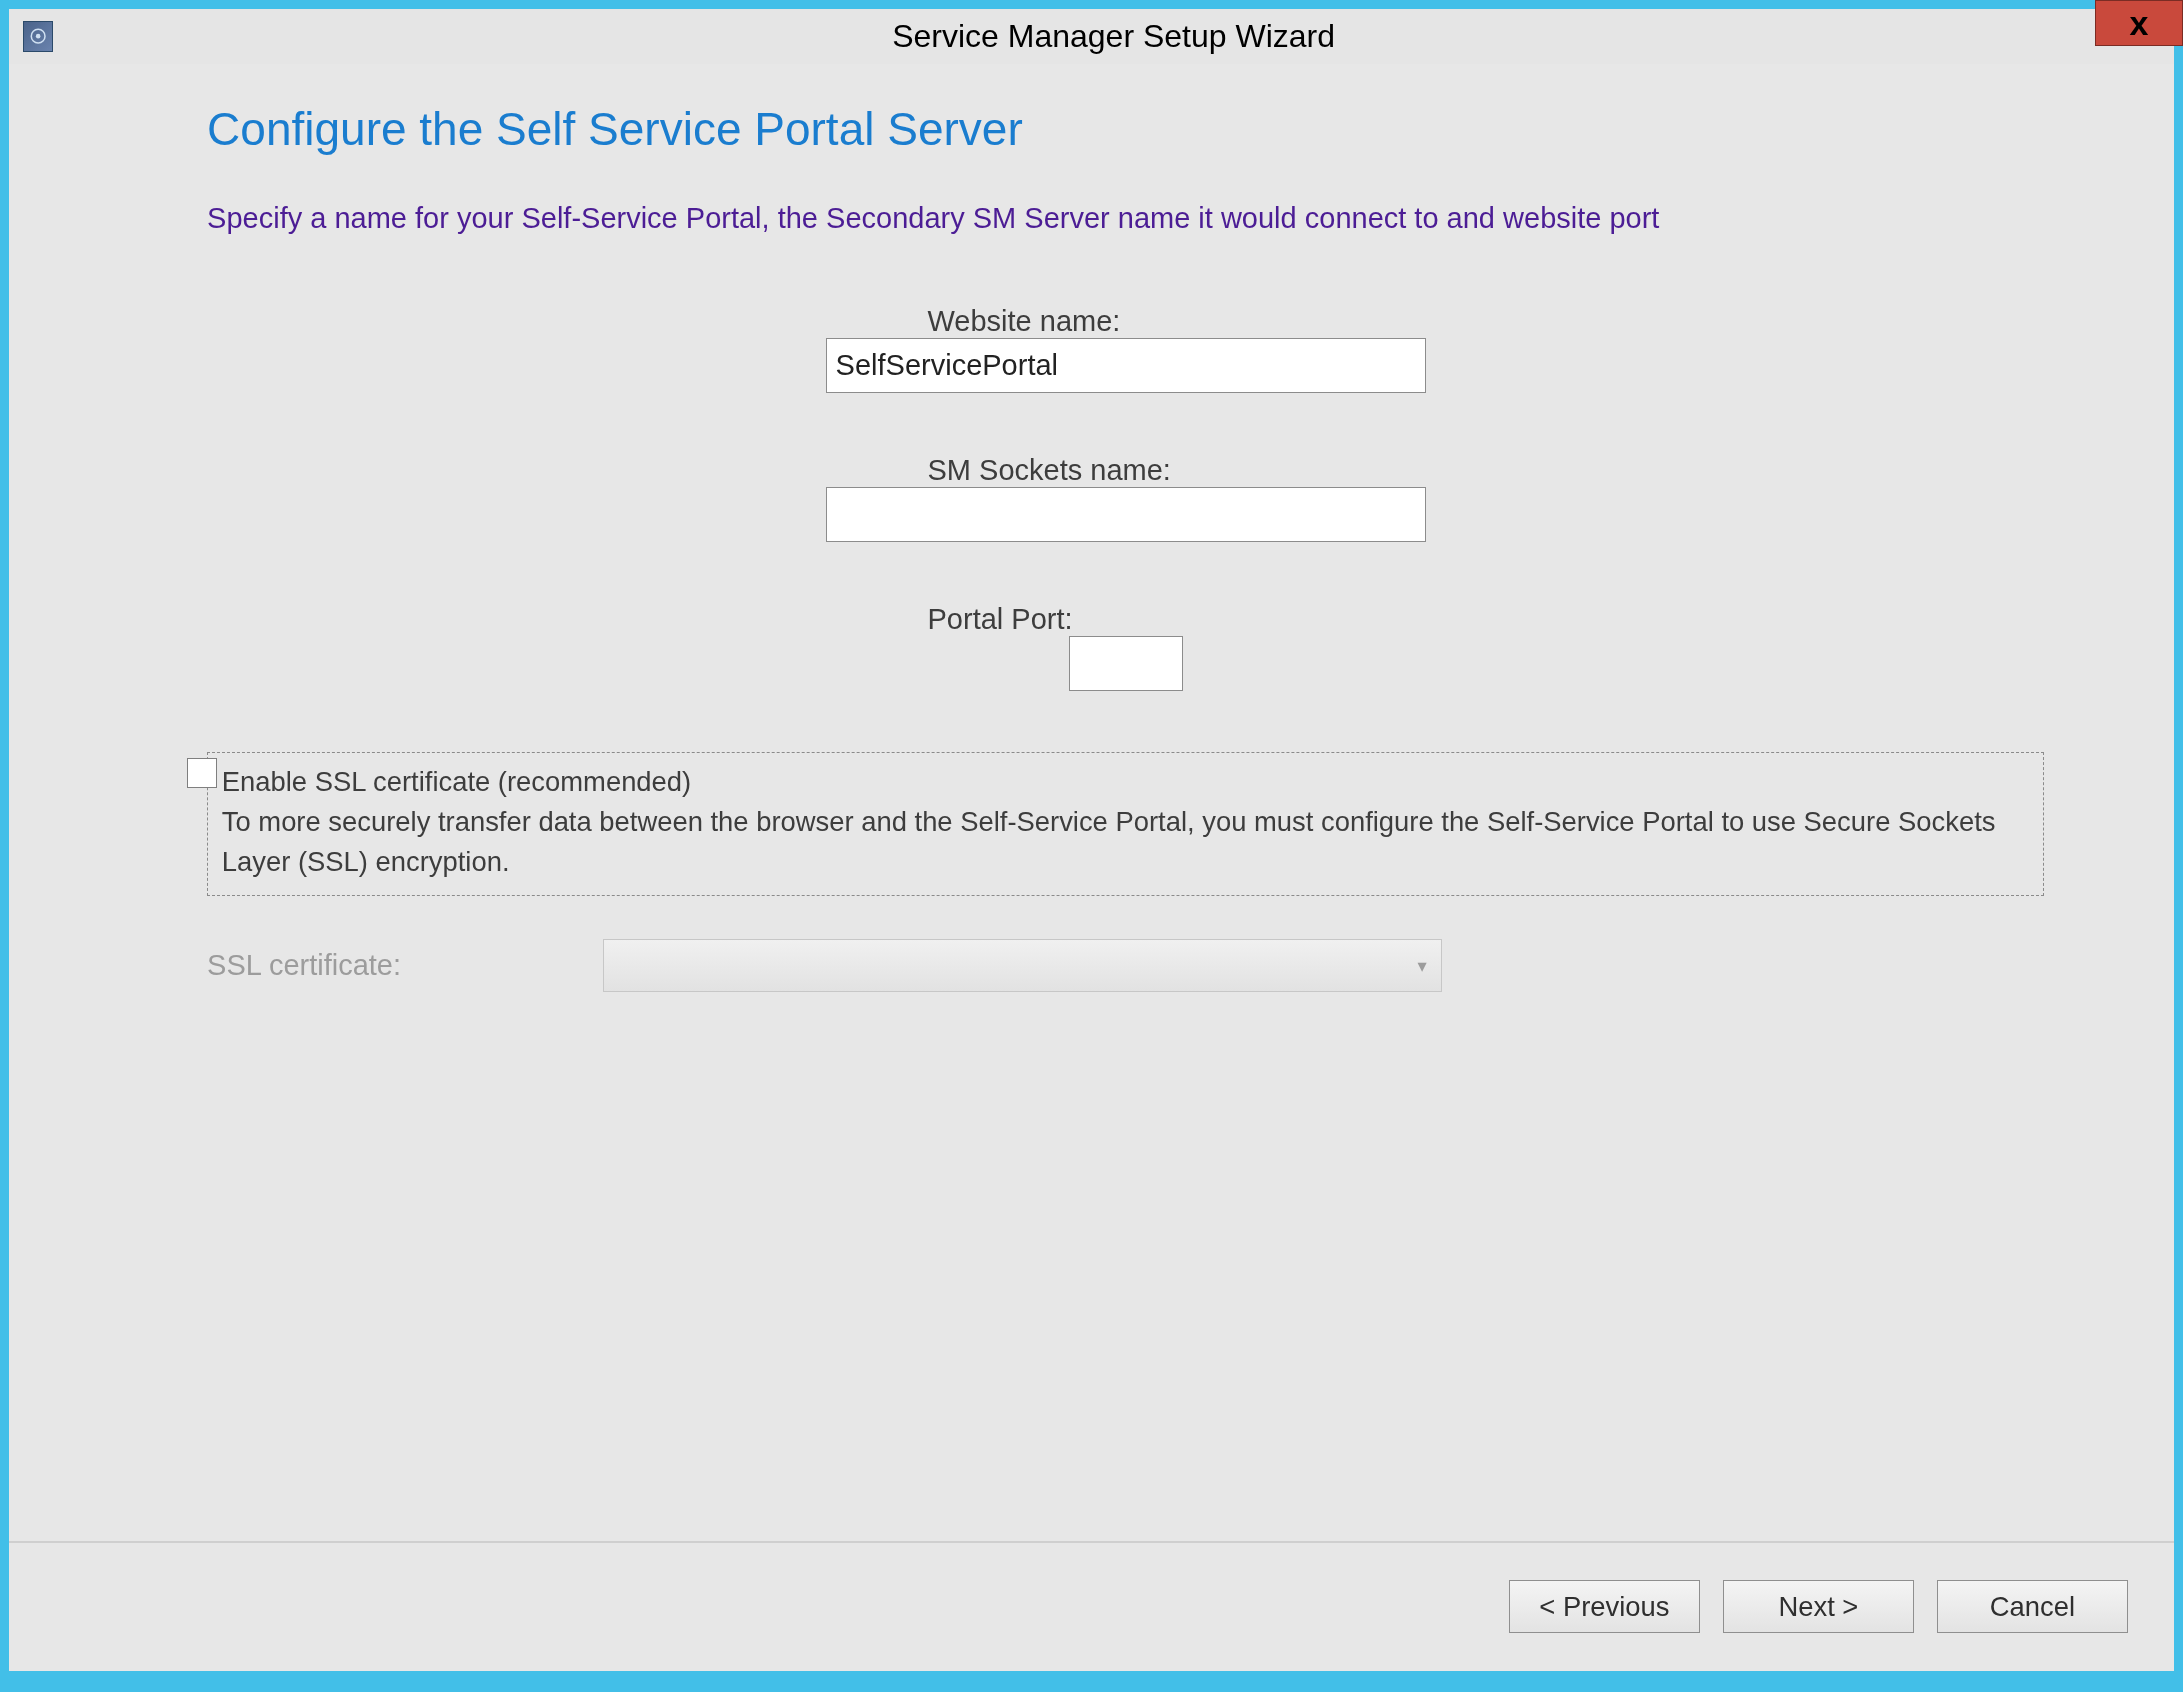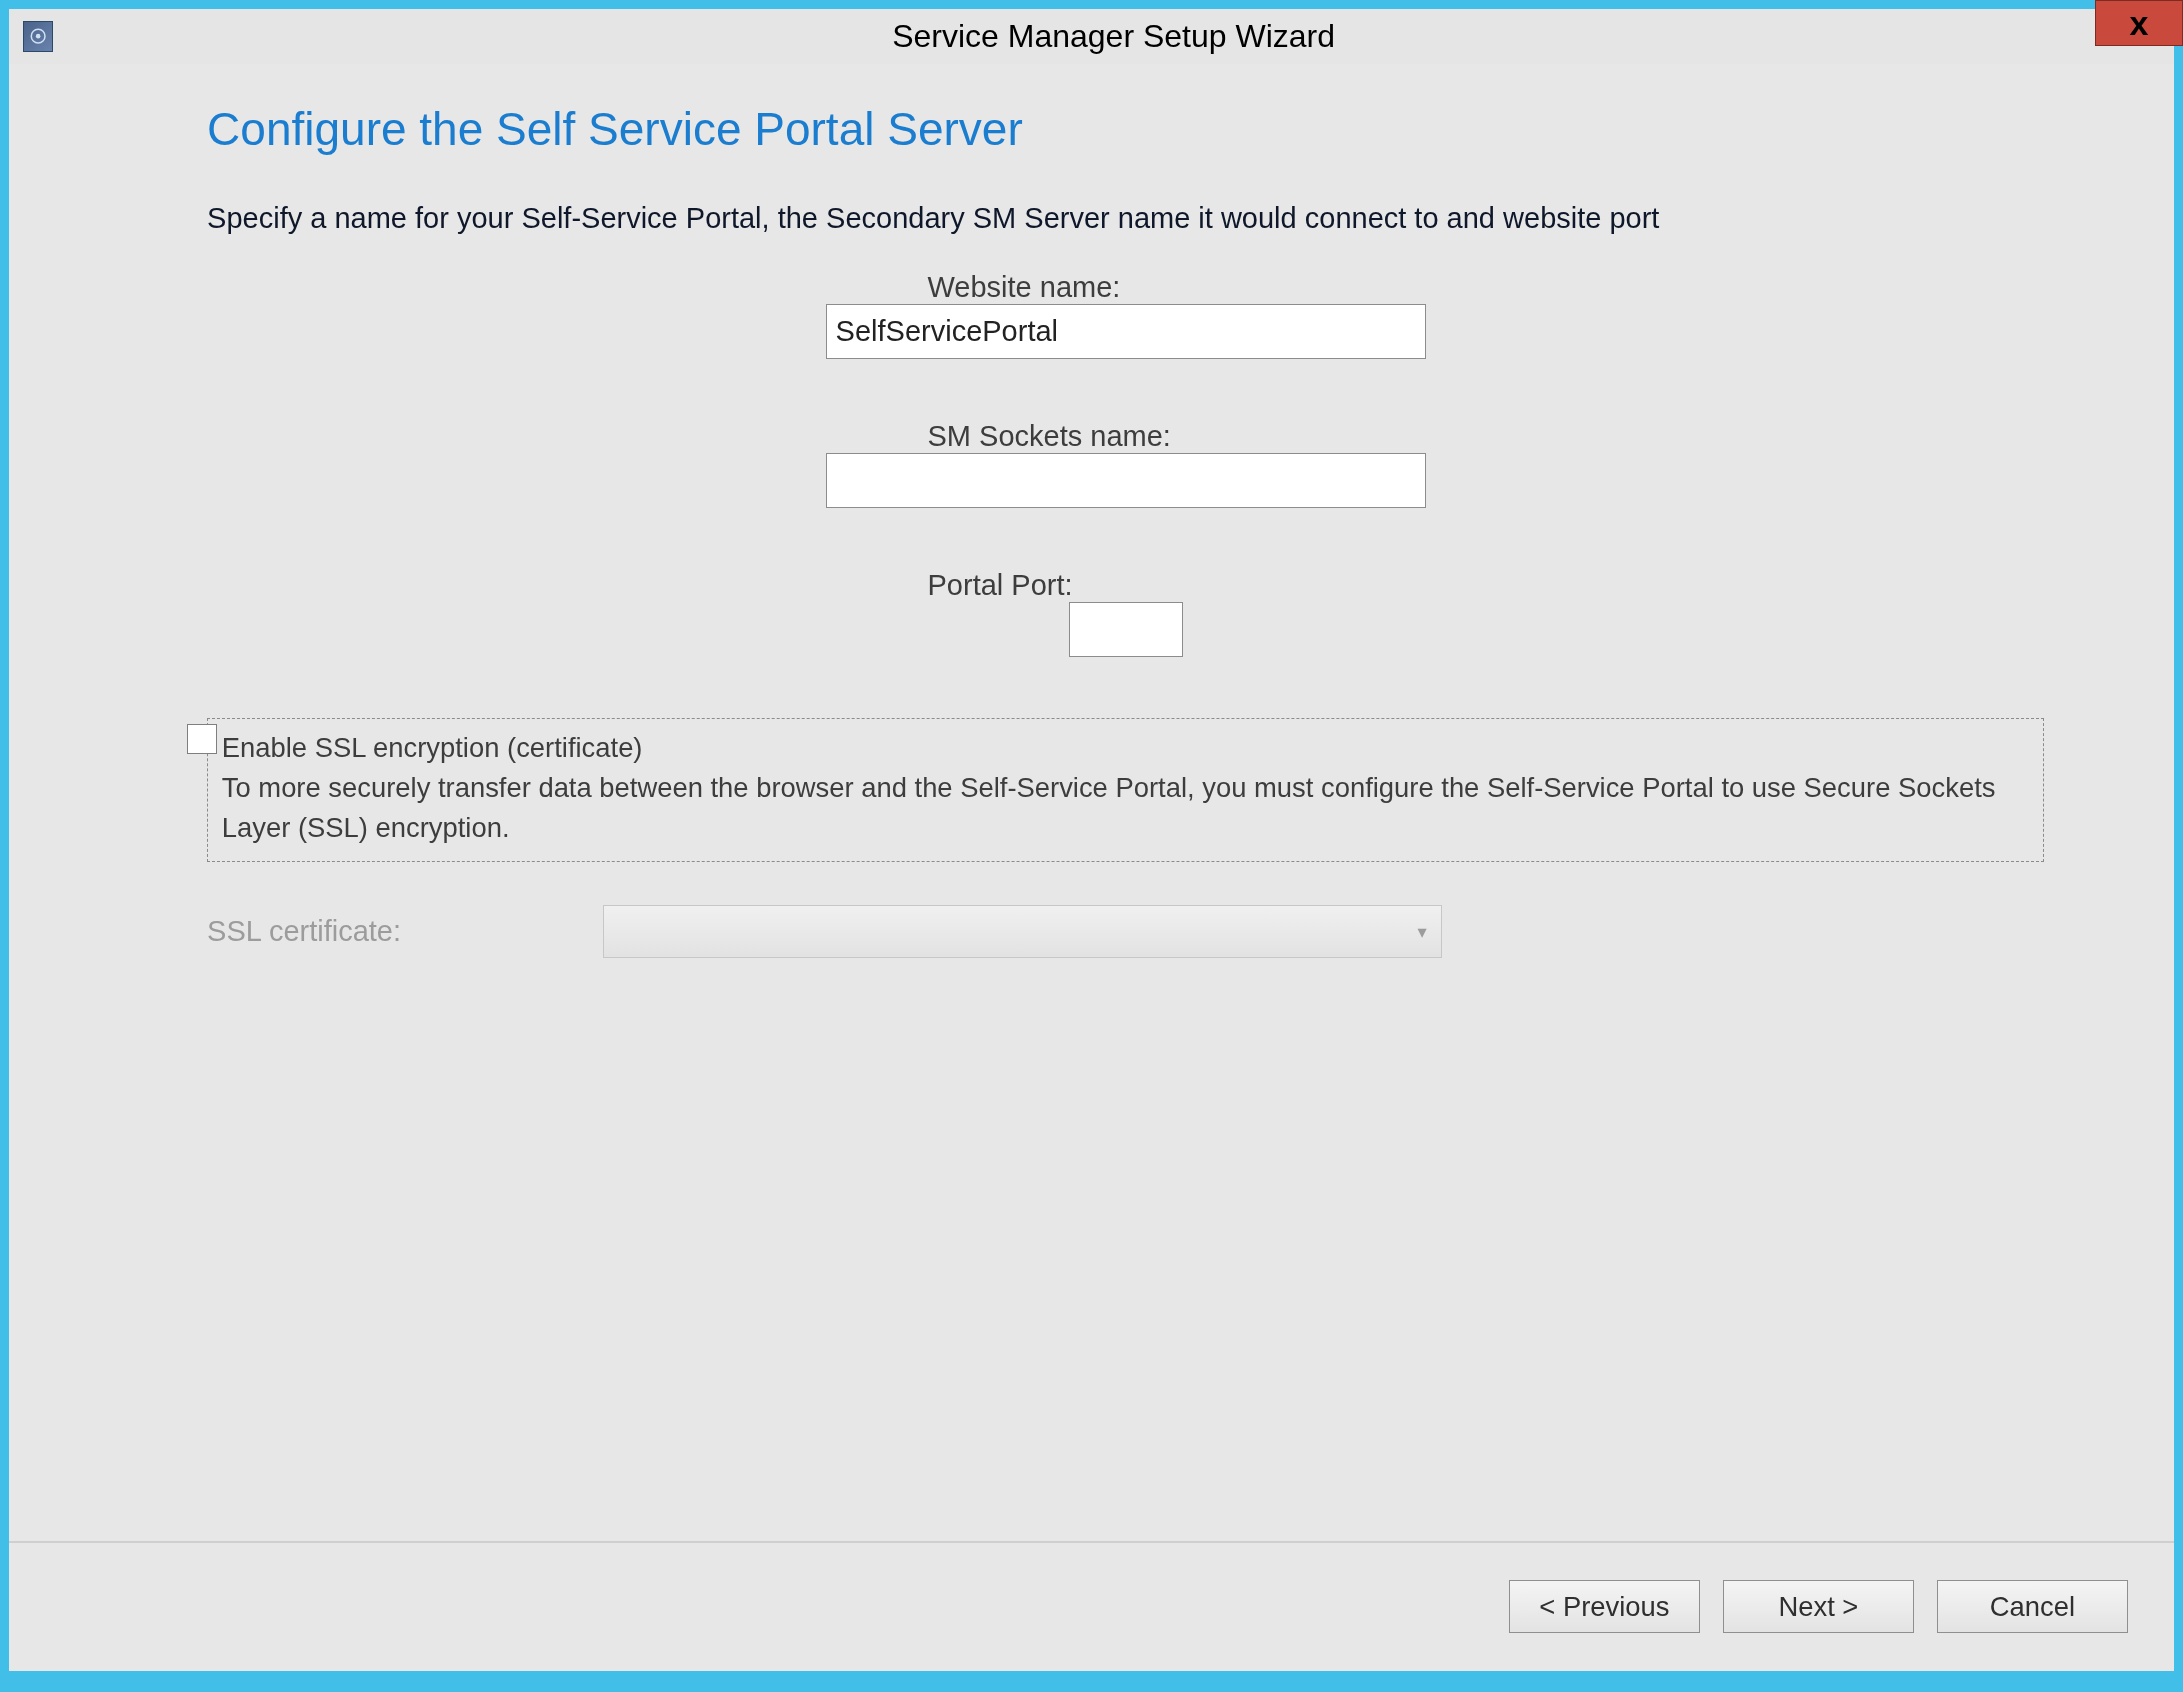--- a/index.html
+++ b/index.html
@@ -86,23 +86,23 @@
     flex:1;
     padding:38px 130px 15.2px 198px;
   }
   .page-title {
     color:#1a7dcf;
     font-size:46px;
     font-weight:400;
     margin-bottom:46px;
   }
   .instr {
-    color:#0f172a;
+    color:#4c1d95;
     font-size:29px;
-    margin-bottom:36px;
+    margin-bottom:70px;
   }
   .form-row {
     display:flex; align-items:center;
     margin-bottom:61px;
     flex-direction:column;
   }
   .form-row label {
     width:396px;
     color:#3d3d3d;
     font-size:29px;
@@ -203,21 +203,21 @@
         <input class="tbox wide" type="text" value="" style="">
       </div>
 
       <div class="form-row">
         <label>Portal Port:</label>
         <input class="tbox narrow" type="text" value="" style="">
       </div>
 
       <div class="ssl-group">
         <div class="chk"></div>
-        <div>Enable SSL encryption (certificate)</div>
+        <div>Enable SSL certificate (recommended)</div>
         <div>To more securely transfer data between the browser and the Self-Service Portal, you must configure the Self-Service Portal to use Secure Sockets Layer (SSL) encryption.</div>
       </div>
 
       <div class="ssl-row">
         <label>SSL certificate:</label>
         <div class="combo">
           <span></span>
           <span class="drop">▾</span>
         </div>
       </div>

